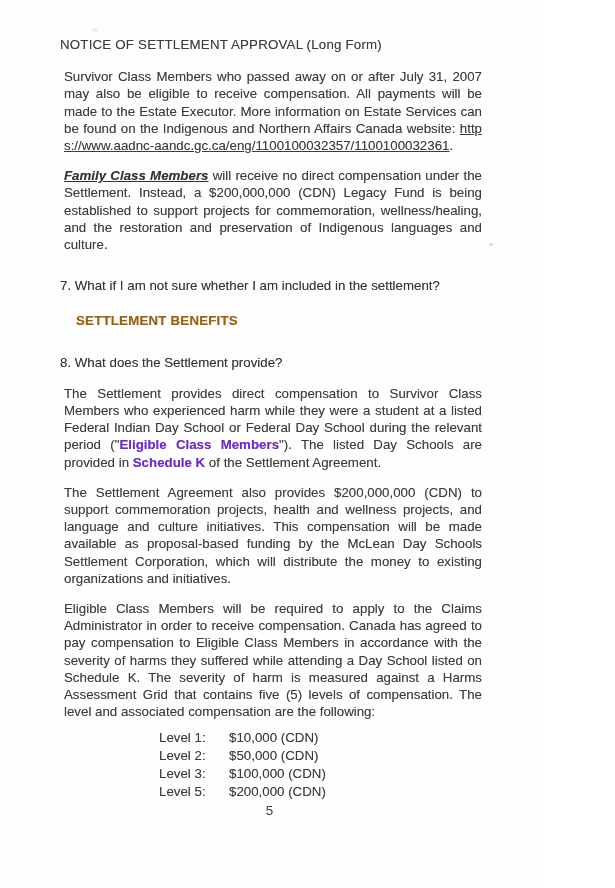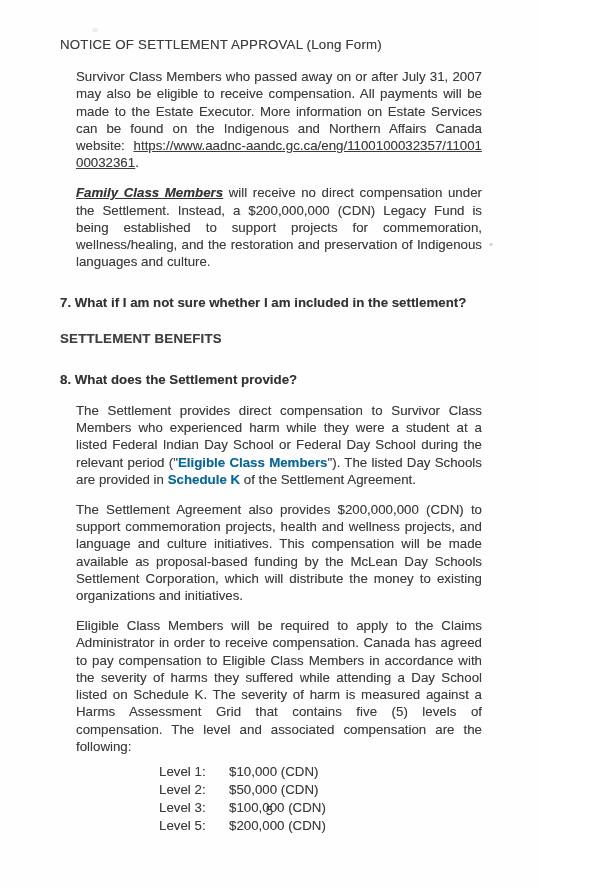--- a/index.html
+++ b/index.html
@@ -20,41 +20,41 @@
     color: #3c3c3c;
     text-shadow: 0 0 0.4px rgba(70,70,70,0.45);
     overflow: hidden;
   }
   .doc-header {
     font-weight: 400;
     margin-bottom: 15px;
     letter-spacing: 0.2px;
   }
   p.para {
-    margin: 0 0 13px 16px;
+    margin: 0 0 13px 4px;
     text-align: justify;
   }
   .q-heading {
-    font-weight: 700;
+    font-weight: 400;
     color: #333333;
     margin: 24px 0 14px 0;
   }
   .section-heading {
     font-weight: 700;
-    color: #404040;
-    margin: 18px 0 24px 0;
+    color: #a16207;
+    margin: 18px 0 24px 16px;
     letter-spacing: 0.2px;
   }
   .bold-italic {
     font-weight: 700;
     font-style: italic;
     color: #333333;
     text-decoration: underline;
   }
-  .bold { font-weight: 700; color: #0369a1; }
+  .bold { font-weight: 700; color: #6d28d9; }
   .doc-link {
     color: #3c3c3c;
     text-decoration: underline;
     word-break: break-all;
     cursor: pointer;
   }
   .plain-url {
     color: #9b9b9b;
     text-decoration: none;
     cursor: pointer;

